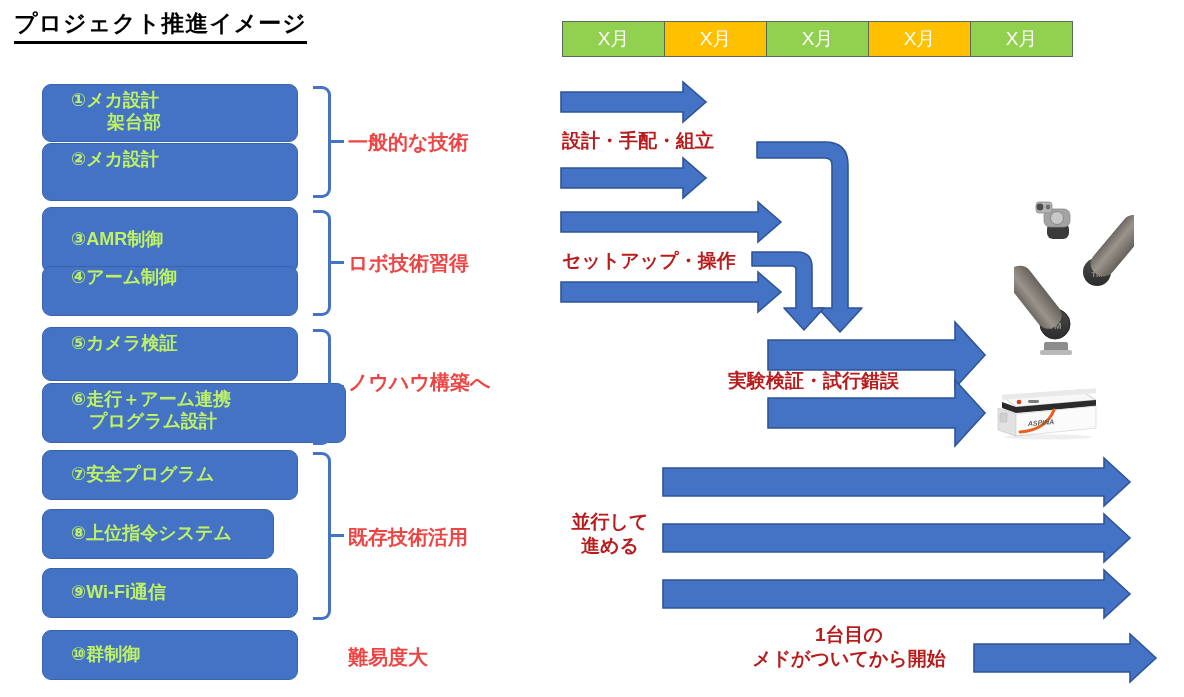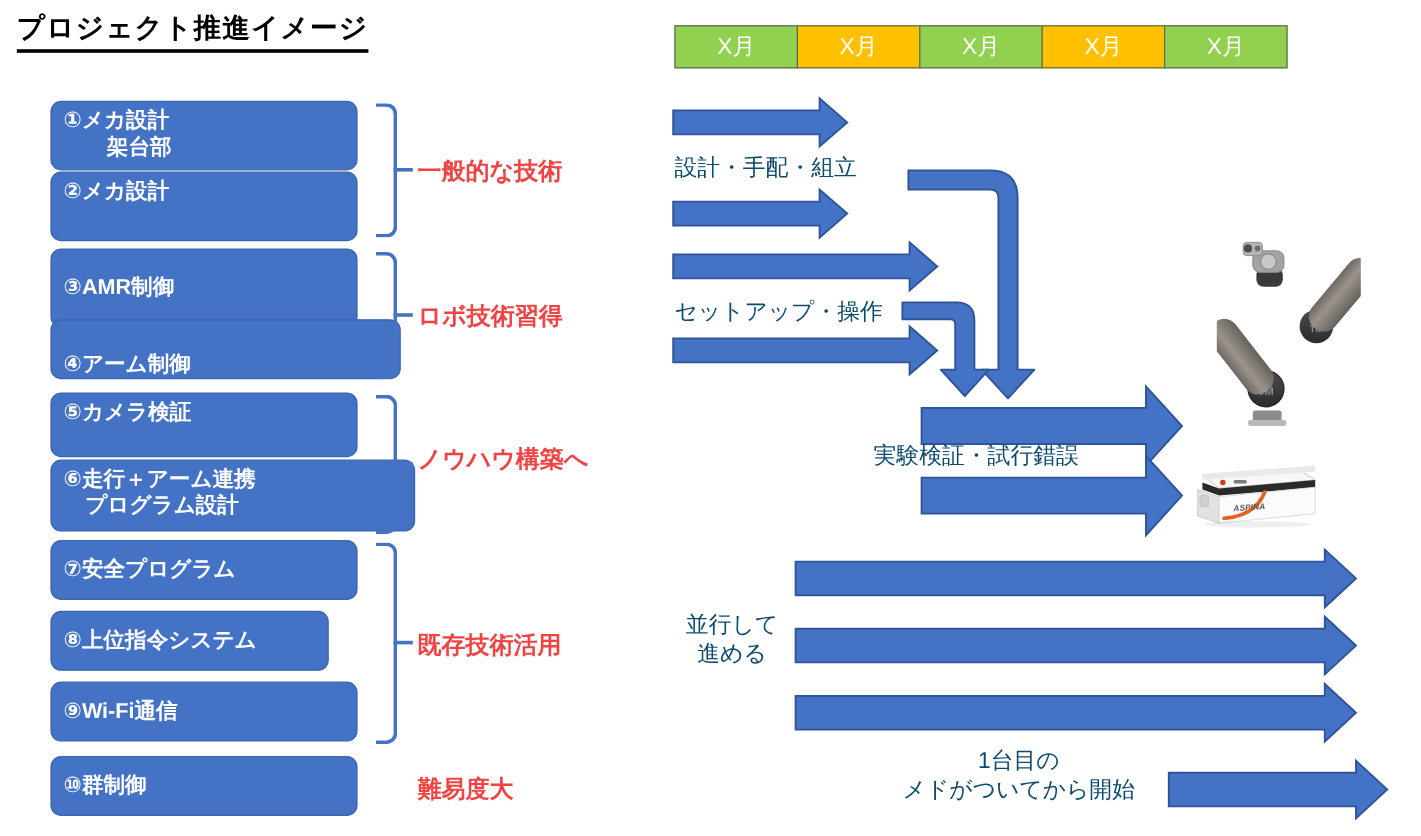--- a/index.html
+++ b/index.html
@@ -22,26 +22,26 @@
     padding-bottom:2px;
     white-space:nowrap;
   }
 
   
   .task-box{
     position:absolute;
     background:#4472C4;
     border:1px solid #3a63ad;
     border-radius:9px;
-    color:#ffffff;
+    color:#bef264;
     font-weight:bold;
     font-size:18px;
     line-height:1.20;
     box-sizing:border-box;
-    padding:5px 0 0 10px;
+    padding:5px 0 0 28px;
     white-space:pre-line;
     overflow:hidden;
   }
   .task-box .l2{display:block;}
 
   
   .bracket{
     position:absolute;
     border:3px solid #4472C4;
     border-left:none;
@@ -68,21 +68,21 @@
     color:#ffffff;font-size:19px;
     margin-left:-1px;
   }
   .month-cell:first-child{margin-left:0;}
 
   
   .svg-layer{position:absolute;left:0;top:0;width:1184px;height:697px;pointer-events:none;}
 
   .note{
     position:absolute;
-    font-size:19px;font-weight:normal;color:#0c4a6e;
+    font-size:19px;font-weight:bold;color:#b91c1c;
     white-space:pre-line;text-align:center;line-height:1.25;
   }
   .note.left{text-align:left;}
 
   
   .robot-arm{position:absolute;left:1014px;top:196px;width:120px;height:165px;}
   .amr{position:absolute;left:984px;top:376px;width:120px;height:68px;}
 </style>
 </head>
 <body>
@@ -96,21 +96,21 @@
       <div class="month-cell" style="background: rgb(255, 192, 0); border-color: rgb(90, 106, 86);">X月</div>
       <div class="month-cell" style="background: rgb(146, 208, 80); border-color: rgb(90, 106, 86);">X月</div>
       <div class="month-cell" style="background: rgb(255, 192, 0); border-color: rgb(90, 106, 86);">X月</div>
       <div class="month-cell" style="background: rgb(146, 208, 80); border-color: rgb(90, 106, 86);">X月</div>
     </div>
 
   <div id="task-layer">
       <div class="task-box" style="left: 42px; width: 256px; top: 84px; height: 58px;"><span>①メカ設計</span><span class="l2">　　架台部</span></div>
       <div class="task-box" style="left: 42px; width: 256px; top: 143px; height: 58px;"><span>②メカ設計</span></div>
       <div class="task-box" style="left: 42px; width: 256px; top: 207px; height: 66px; display: flex; align-items: center; padding-top: 0px;"><span>③AMR制御</span></div>
-      <div class="task-box" style="left: 42px; width: 292px; top: 266px; height: 50px; display: flex; align-items: flex-end; padding-top: 0px;"><span>④アーム制御</span></div>
+      <div class="task-box" style="left: 42px; width: 256px; top: 266px; height: 50px; display: flex; align-items: flex-start; padding-top: 0px;"><span>④アーム制御</span></div>
       <div class="task-box" style="left: 42px; width: 256px; top: 327px; height: 54px;"><span>⑤カメラ検証</span></div>
       <div class="task-box" style="left: 42px; width: 304px; top: 383px; height: 60px;"><span>⑥走行＋アーム連携</span><span class="l2">　プログラム設計</span></div>
       <div class="task-box" style="left: 42px; width: 256px; top: 450px; height: 50px; display: flex; align-items: center; padding-top: 0px;"><span>⑦安全プログラム</span></div>
       <div class="task-box" style="left: 42px; width: 232px; top: 509px; height: 50px; display: flex; align-items: center; padding-top: 0px;"><span>⑧上位指令システム</span></div>
       <div class="task-box" style="left: 42px; width: 256px; top: 568px; height: 50px; display: flex; align-items: center; padding-top: 0px;"><span>⑨Wi-Fi通信</span></div>
       <div class="task-box" style="left: 42px; width: 256px; top: 630px; height: 50px; display: flex; align-items: center; padding-top: 0px;"><span>⑩群制御</span></div>
     </div>
 
   <div class="bracket" style="left:313px;top:86px;width:18px;height:112px;"></div>
   <div class="bracket-stub" style="left:328px;top:140px;width:16px;"></div>

